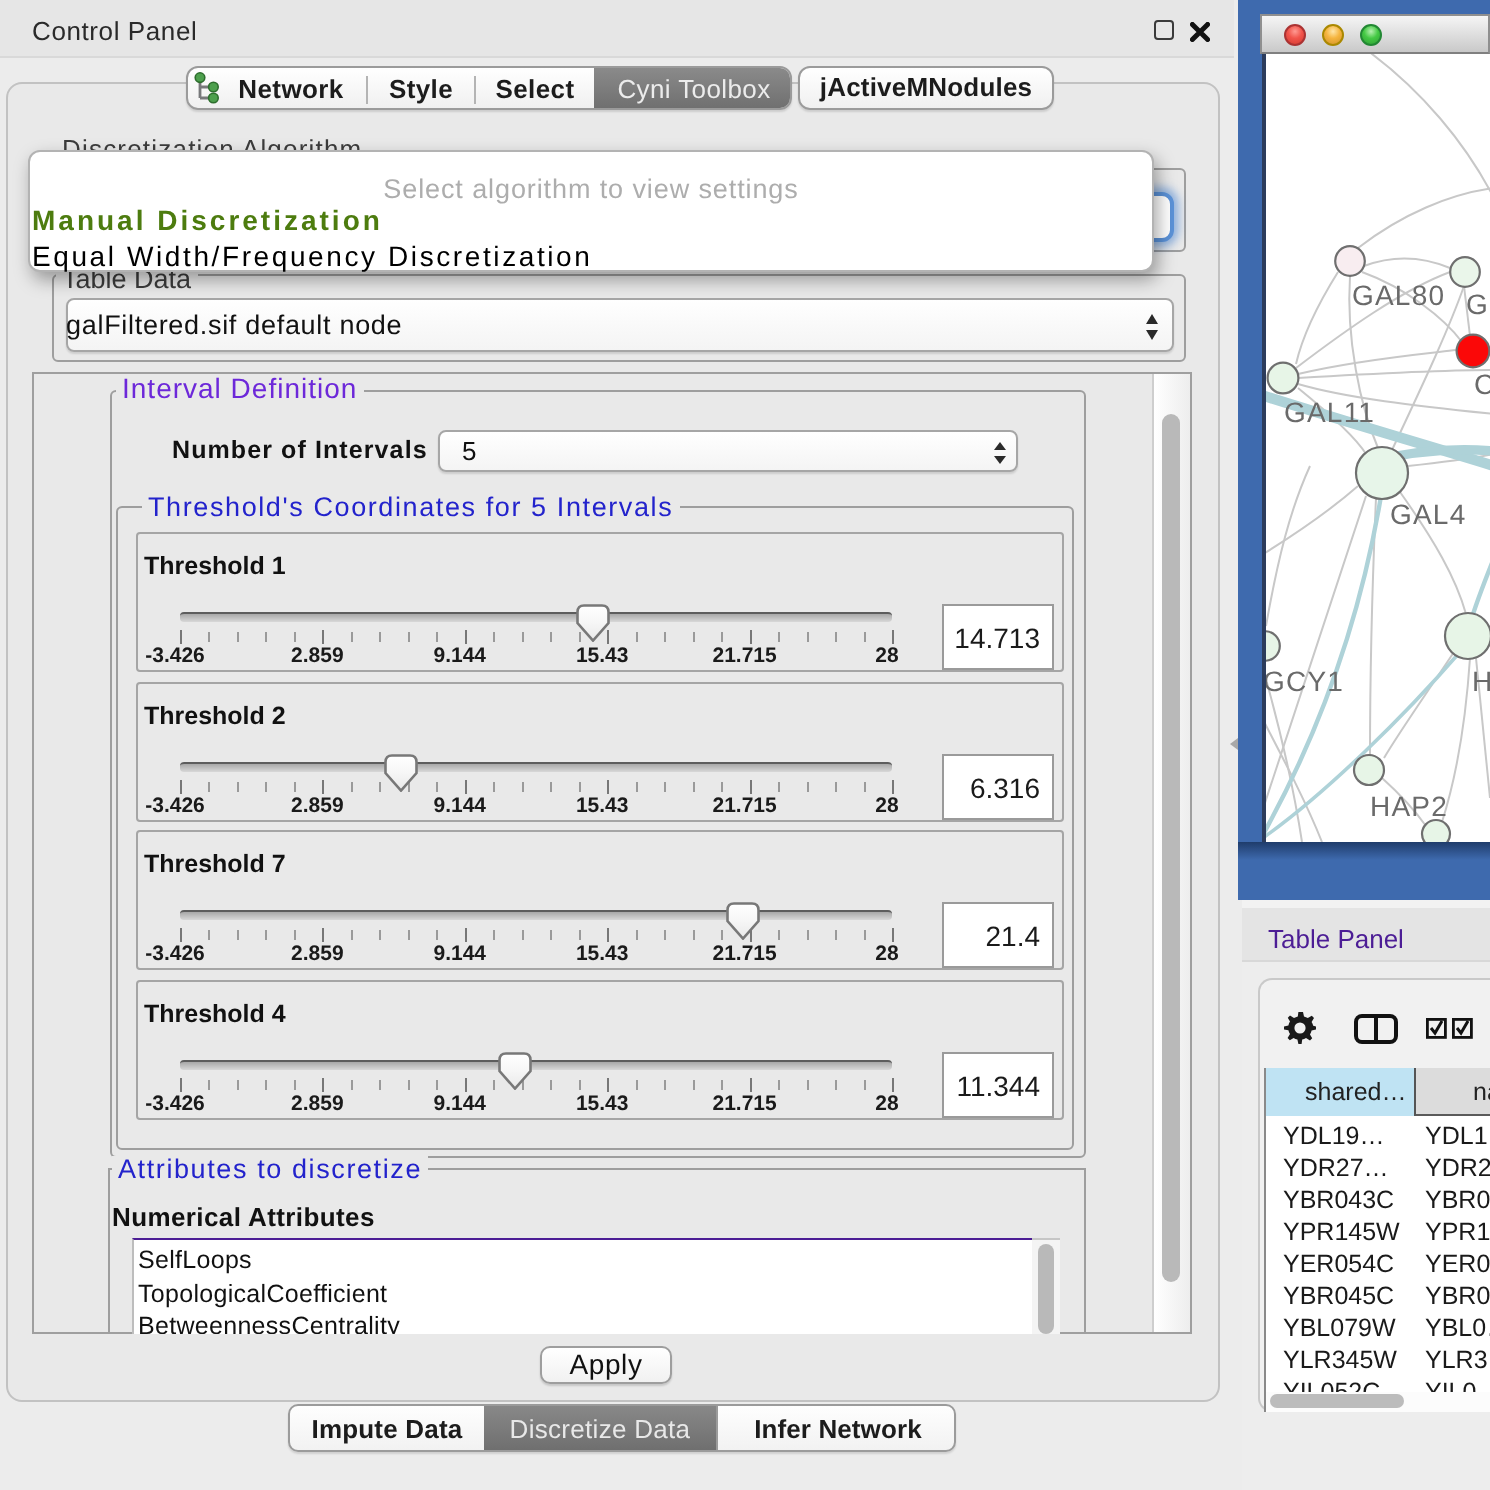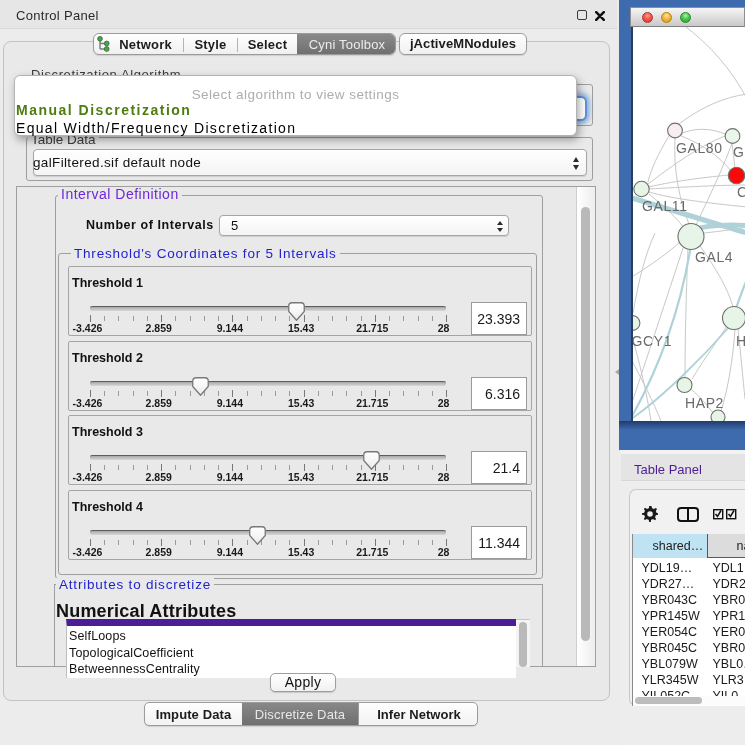--- a/index.html
+++ b/index.html
@@ -64,21 +64,21 @@
         <defs>
           <linearGradient id="tg" x1="0" y1="0" x2="0" y2="1">
             <stop offset="0" stop-color="#ffffff"></stop>
             <stop offset="0.5" stop-color="#f6f6f6"></stop>
             <stop offset="1" stop-color="#e9e9e9"></stop>
           </linearGradient>
         </defs>
         <path d="M0.75 4 Q0.75 0.75 4 0.75 L13 0.75 Q16.25 0.75 16.25 4 L16.25 9.5 L8.5 18.3 L0.75 9.5 Z" fill="url(#tg)" stroke="#787878" stroke-width="1.3"></path>
       </svg></div>
 <div class="abs" style="left:402px;top:34.5px;width:56px;height:33px;background:#fff;border:1px solid #9a9a9a;"></div>
-<div class="abs" style="left:402px;top:43.5px;width:49px;text-align:right;font-size:14px;color:#1a1a1a;">23.393</div>
+<div class="abs" style="left:402px;top:43.5px;width:49px;text-align:right;font-size:14px;color:#1a1a1a;">14.713</div>
 </div>
 <div class="abs" style="left:68px;top:341px;width:464px;height:70px;border:1px solid #a5a5a5;border-radius:2px;">
 <div class="abs" style="left:3px;top:9px;font-size:12.5px;font-weight:bold;color:#111;">Threshold 2</div>
 <div class="abs" style="left:21px;top:38.5px;width:356px;height:5px;border-radius:2px;background:linear-gradient(#a8a8a8,#d8d8d8);border-top:1.5px solid #5d5d5d;"></div>
 <div class="abs" style="left:21px;top:49px;width:357px;height:4.5px;background:repeating-linear-gradient(to right,#9a9a9a 0,#9a9a9a 1px,transparent 1px,transparent 14.24px);"></div>
 <div class="abs" style="left:21px;top:48px;width:357px;height:7px;background:repeating-linear-gradient(to right,#777777 0,#777777 1px,transparent 1px,transparent 71.2px);"></div>
 <div class="abs" style="left:-11.5px;top:54.5px;width:60px;text-align:center;font-size:10.5px;font-weight:bold;color:#1a1a1a;">-3.426</div>
 <div class="abs" style="left:59.7px;top:54.5px;width:60px;text-align:center;font-size:10.5px;font-weight:bold;color:#1a1a1a;">2.859</div>
 <div class="abs" style="left:130.9px;top:54.5px;width:60px;text-align:center;font-size:10.5px;font-weight:bold;color:#1a1a1a;">9.144</div>
 <div class="abs" style="left:202.1px;top:54.5px;width:60px;text-align:center;font-size:10.5px;font-weight:bold;color:#1a1a1a;">15.43</div>
@@ -91,21 +91,21 @@
             <stop offset="0.5" stop-color="#f6f6f6"></stop>
             <stop offset="1" stop-color="#e9e9e9"></stop>
           </linearGradient>
         </defs>
         <path d="M0.75 4 Q0.75 0.75 4 0.75 L13 0.75 Q16.25 0.75 16.25 4 L16.25 9.5 L8.5 18.3 L0.75 9.5 Z" fill="url(#tg)" stroke="#787878" stroke-width="1.3"></path>
       </svg></div>
 <div class="abs" style="left:402px;top:34.5px;width:56px;height:33px;background:#fff;border:1px solid #9a9a9a;"></div>
 <div class="abs" style="left:402px;top:43.5px;width:49px;text-align:right;font-size:14px;color:#1a1a1a;">6.316</div>
 </div>
 <div class="abs" style="left:68px;top:415px;width:464px;height:70px;border:1px solid #a5a5a5;border-radius:2px;">
-<div class="abs" style="left:3px;top:9px;font-size:12.5px;font-weight:bold;color:#111;">Threshold 3</div>
+<div class="abs" style="left:3px;top:9px;font-size:12.5px;font-weight:bold;color:#111;">Threshold 7</div>
 <div class="abs" style="left:21px;top:38.5px;width:356px;height:5px;border-radius:2px;background:linear-gradient(#a8a8a8,#d8d8d8);border-top:1.5px solid #5d5d5d;"></div>
 <div class="abs" style="left:21px;top:49px;width:357px;height:4.5px;background:repeating-linear-gradient(to right,#9a9a9a 0,#9a9a9a 1px,transparent 1px,transparent 14.24px);"></div>
 <div class="abs" style="left:21px;top:48px;width:357px;height:7px;background:repeating-linear-gradient(to right,#777777 0,#777777 1px,transparent 1px,transparent 71.2px);"></div>
 <div class="abs" style="left:-11.5px;top:54.5px;width:60px;text-align:center;font-size:10.5px;font-weight:bold;color:#1a1a1a;">-3.426</div>
 <div class="abs" style="left:59.7px;top:54.5px;width:60px;text-align:center;font-size:10.5px;font-weight:bold;color:#1a1a1a;">2.859</div>
 <div class="abs" style="left:130.9px;top:54.5px;width:60px;text-align:center;font-size:10.5px;font-weight:bold;color:#1a1a1a;">9.144</div>
 <div class="abs" style="left:202.1px;top:54.5px;width:60px;text-align:center;font-size:10.5px;font-weight:bold;color:#1a1a1a;">15.43</div>
 <div class="abs" style="left:273.3px;top:54.5px;width:60px;text-align:center;font-size:10.5px;font-weight:bold;color:#1a1a1a;">21.715</div>
 <div class="abs" style="left:344.5px;top:54.5px;width:60px;text-align:center;font-size:10.5px;font-weight:bold;color:#1a1a1a;">28</div>
 <div class="thumb" style="left:293.8px;top:34.5px;"><svg width="17" height="19" viewBox="0 0 17 19">
@@ -142,22 +142,22 @@
         </defs>
         <path d="M0.75 4 Q0.75 0.75 4 0.75 L13 0.75 Q16.25 0.75 16.25 4 L16.25 9.5 L8.5 18.3 L0.75 9.5 Z" fill="url(#tg)" stroke="#787878" stroke-width="1.3"></path>
       </svg></div>
 <div class="abs" style="left:402px;top:34.5px;width:56px;height:33px;background:#fff;border:1px solid #9a9a9a;"></div>
 <div class="abs" style="left:402px;top:43.5px;width:49px;text-align:right;font-size:14px;color:#1a1a1a;">11.344</div>
 </div>
 
 <div class="abs" style="left:54px;top:584px;width:489px;height:83px;border:1px solid #9e9e9e;border-top:none;border-bottom:none;"></div>
 <div class="abs" style="left:54px;top:584px;width:489px;height:1px;background:#9e9e9e;"></div>
 <div class="gtitle" style="left:56px;top:578px;color:#2323cc;font-size:13.5px;letter-spacing:0.8px;">Attributes to discretize</div>
-<div class="abs" style="left:56px;top:601px;font-size:18px;font-weight:bold;letter-spacing:0.2px;color:#111;">Numerical Attributes</div>
-<div class="abs" style="left:66px;top:619px;width:450px;height:59px;background:#fff;border-top:7px solid #4c1d95;border-left:1px solid #bdbdbd;overflow:hidden;">
+<div class="abs" style="left:56px;top:601px;font-size:13px;font-weight:bold;letter-spacing:0.2px;color:#111;">Numerical Attributes</div>
+<div class="abs" style="left:66px;top:619px;width:450px;height:48px;background:#fff;border-top:1px solid #4c1d95;border-left:1px solid #bdbdbd;overflow:hidden;">
   <div class="abs" style="left:2px;top:2.5px;font-size:12.5px;letter-spacing:0.15px;color:#111;">SelfLoops</div>
   <div class="abs" style="left:2px;top:19.5px;font-size:12.5px;letter-spacing:0.15px;color:#111;">TopologicalCoefficient</div>
   <div class="abs" style="left:2px;top:35.5px;font-size:12.5px;letter-spacing:0.15px;color:#111;">BetweennessCentrality</div>
 </div>
 <div class="abs" style="left:516px;top:619px;width:14px;height:48px;background:#f4f4f4;border-top:1px solid #c6c6c6;"></div>
 <div class="abs" style="left:518.5px;top:622px;width:8px;height:45px;background:#b9b9b9;border-radius:4px;"></div>
 
 <div class="abs" style="left:270px;top:672.5px;width:66px;height:19px;background:linear-gradient(#ffffff,#f1f1f1);border:1px solid #9e9e9e;border-radius:5px;box-shadow:0 1px 1px rgba(0,0,0,0.15);text-align:center;font-size:14px;letter-spacing:0.3px;color:#111;line-height:17px;">Apply</div>
 <div class="abs" style="left:144px;top:702px;width:334px;height:24px;background:linear-gradient(#fefefe,#f2f2f2);border:1px solid #9b9b9b;border-radius:5px;box-shadow:0 1px 1px rgba(0,0,0,0.12);overflow:hidden;">
   <div class="seg" style="left:0;width:97px;letter-spacing:0.1px;">Impute Data</div>

